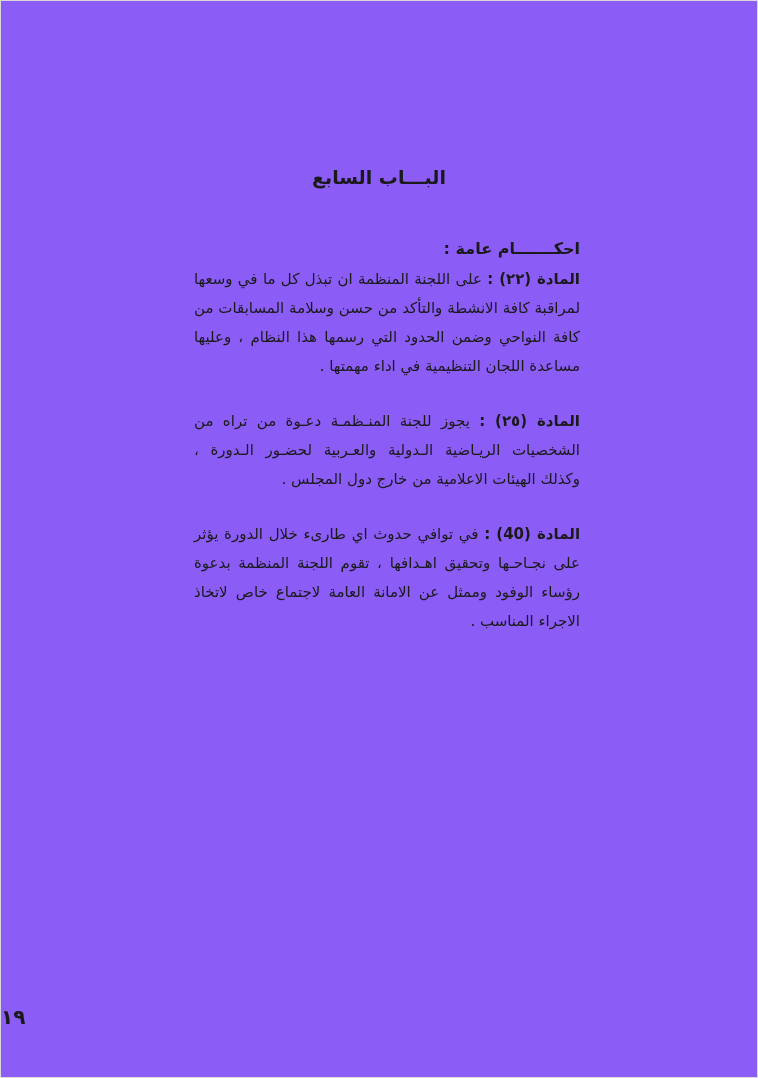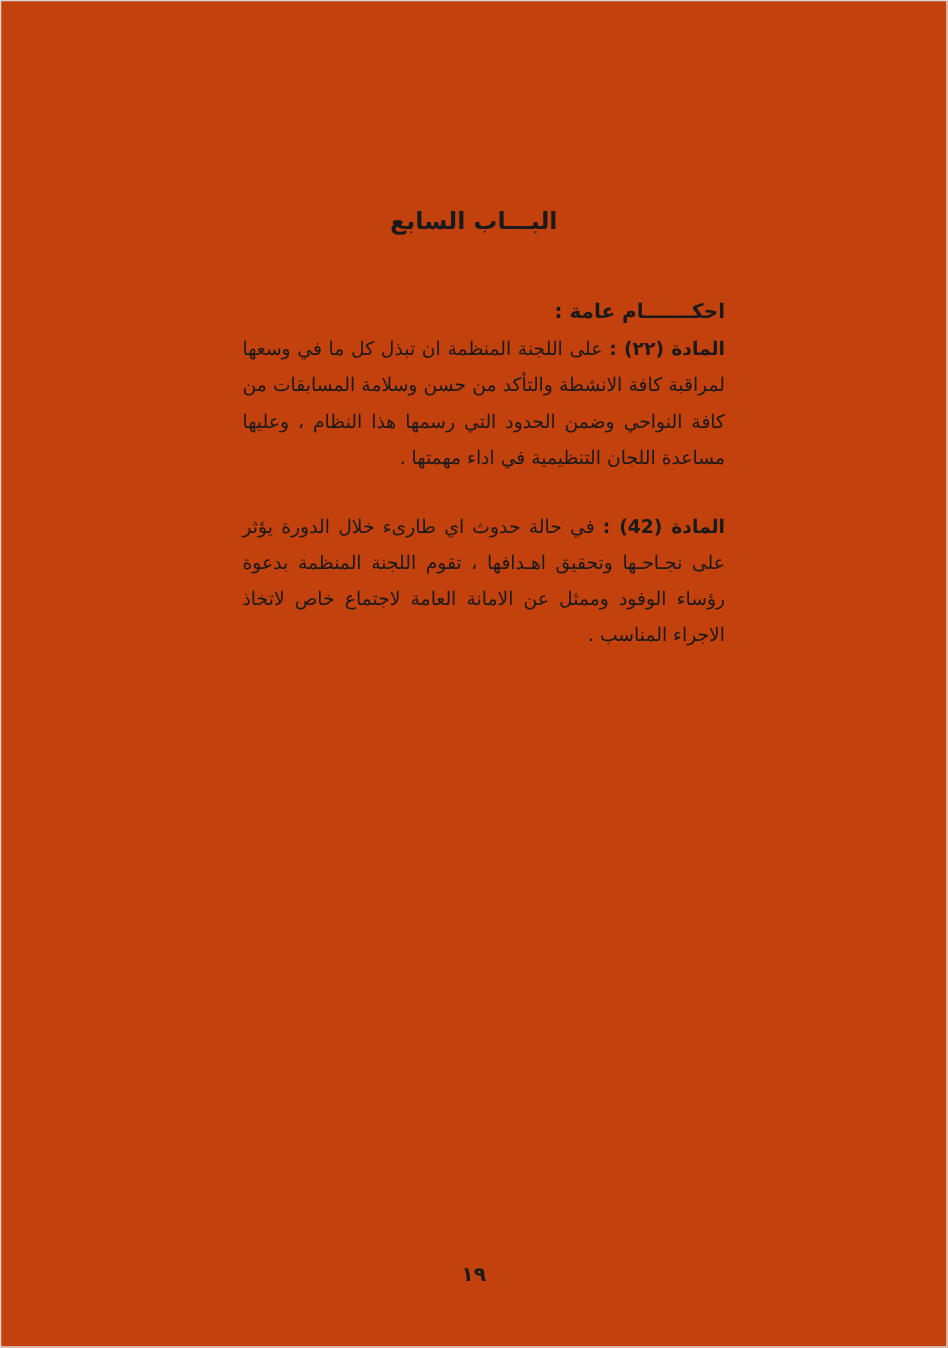--- a/index.html
+++ b/index.html
@@ -4,21 +4,21 @@
 <style>
   html, body {
     margin: 0;
     padding: 0;
     background: #ffffff;
   }
   .page {
     position: relative;
     width: 756px;
     height: 1076px;
-    background: #c2410c;
+    background: #8b5cf6;
     border: 1px solid #d9d9d9;
     overflow: hidden;
     font-family: "DejaVu Sans", sans-serif;
     color: #1a1a1a;
     direction: rtl;
   }
   .content {
     padding-top: 165px;
     width: 402px;
     margin: 0 auto;
@@ -44,44 +44,48 @@
   }
   .article .label {
     font-weight: bold;
     white-space: nowrap;
   }
   .page-number {
     position: absolute;
     bottom: 48px;
     left: 0;
     right: 0;
-    text-align: center;
-    font-size: 16px;
+    text-align: left;
+    font-size: 20px;
     font-weight: bold;
   }
 </style>
 </head>
 <body>
 
 <div class="page">
   <div class="content">
 
     <h1 class="chapter-title">البـــاب السابع</h1>
 
     <p class="section-heading">احكـــــــام عامة :</p>
 
     <p class="article">
       <span class="label">المادة (٢٢) :</span>
       <span class="body">على اللجنة المنظمة ان تبذل كل ما في وسعها لمراقبة كافة الانشطة والتأكد من حسن وسلامة المسابقات من كافة النواحي وضمن الحدود التي رسمها هذا النظام ، وعليها مساعدة اللجان التنظيمية في اداء مهمتها .</span>
     </p>
 
 
 
+    <p class="article">
+      <span class="label">المادة (٢٥) :</span>
+      <span class="body">يجوز للجنة المنـظمـة دعـوة من تراه من الشخصيات الريـاضية الـدولية والعـربية لحضـور الـدورة ، وكذلك الهيئات الاعلامية من خارج دول المجلس .</span>
+    </p>
 
     <p class="article">
-      <span class="label">المادة (42) :</span>
-      <span class="body">في حالة حدوث اي طارىء خلال الدورة يؤثر على نجـاحـها وتحقيق اهـدافها ، تقوم اللجنة المنظمة بدعوة رؤساء الوفود وممثل عن الامانة العامة لاجتماع خاص لاتخاذ الاجراء المناسب .</span>
+      <span class="label">المادة (40) :</span>
+      <span class="body">في توافي حدوث اي طارىء خلال الدورة يؤثر على نجـاحـها وتحقيق اهـدافها ، تقوم اللجنة المنظمة بدعوة رؤساء الوفود وممثل عن الامانة العامة لاجتماع خاص لاتخاذ الاجراء المناسب .</span>
     </p>
 
   </div>
 
   <div class="page-number">١٩</div>
 </div>
 
 </body></html>

